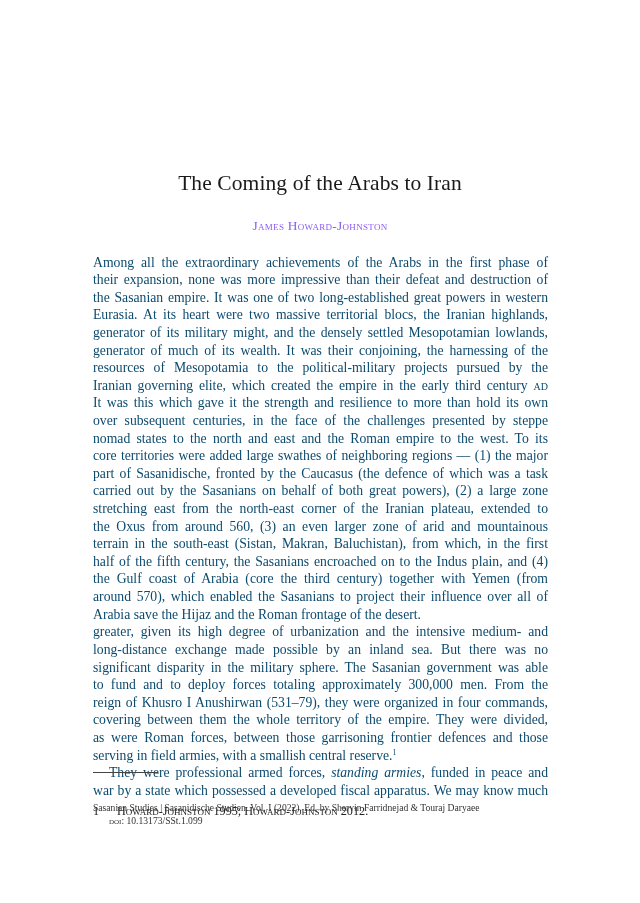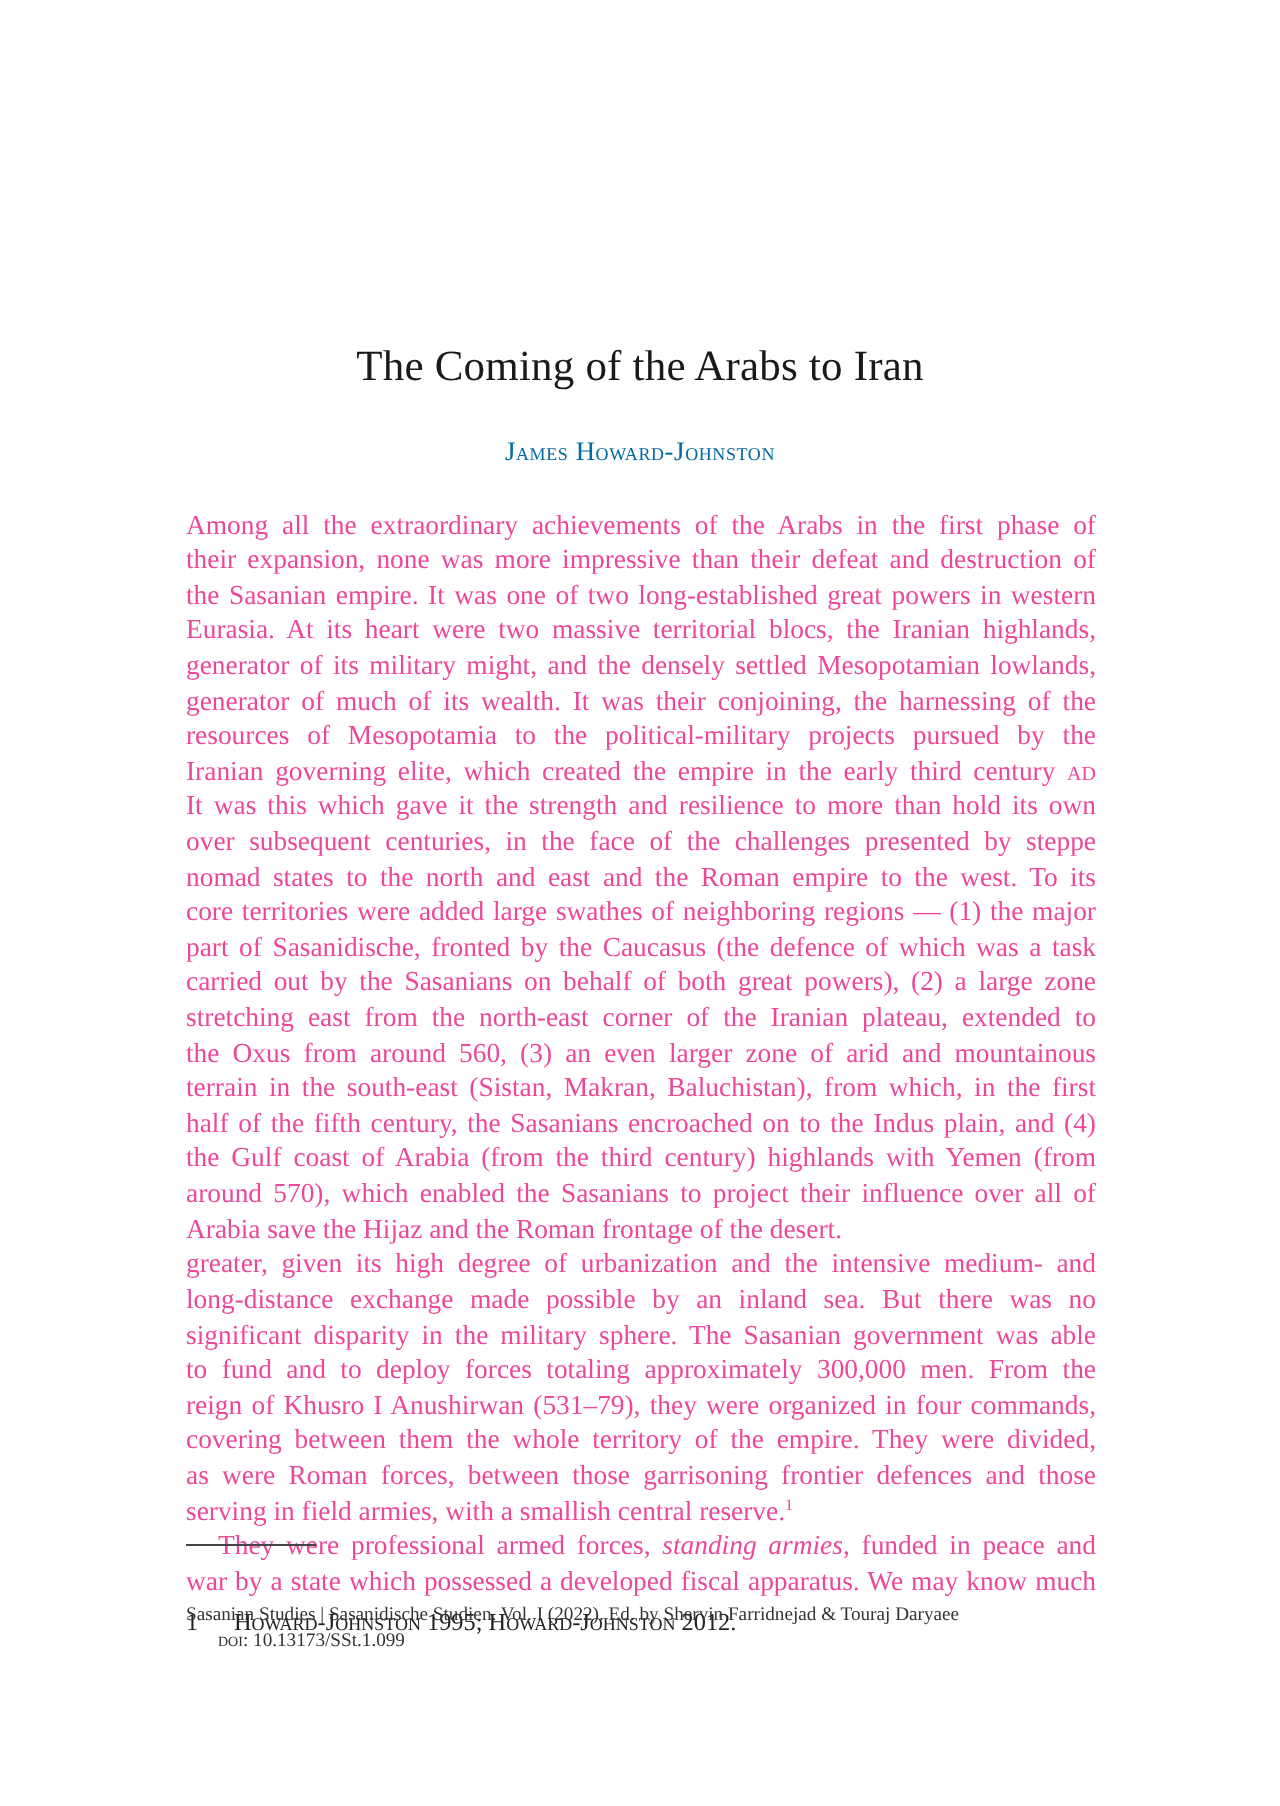--- a/index.html
+++ b/index.html
@@ -2,23 +2,23 @@
 <html><head>
 <meta charset="utf-8">
 <style>
   html, body { margin: 0; padding: 0; background: #ffffff; }
   body { width: 640px; height: 903px; position: relative; overflow: hidden;
          font-family: "Liberation Serif", "DejaVu Serif", serif; color: #1f1f1f; }
   .page { position: absolute; left: 0; top: 0; width: 640px; height: 903px; }
   .title { position: absolute; left: 0; width: 640px; top: 171px; text-align: center;
            font-size: 21.5px; letter-spacing: 0.1px; color: #1a1a1a; }
   .author { position: absolute; left: 0; width: 640px; top: 218px; text-align: center;
-            font-size: 13.4px; font-variant: small-caps; letter-spacing: 0.3px; color: #0369a1; }
+            font-size: 13.4px; font-variant: small-caps; letter-spacing: 0.3px; color: #8b5cf6; }
   .body { position: absolute; left: 93px; width: 455px; top: 253.5px; font-size: 13.7px;
-          line-height: 17.62px; text-align: justify; color: #ec4899; }
+          line-height: 17.62px; text-align: justify; color: #0c4a6e; }
   .line { display: block; text-align: justify; text-align-last: justify; white-space: nowrap; height: 17.62px; }
   .line.last { text-align-last: left; }
   .line.indent { padding-left: 16px; }
   .sc { font-variant: small-caps; }
   sup.fn { font-size: 8px; vertical-align: 5px; line-height: 0; }
   .fn-rule { position: absolute; left: 93px; top: 772px; width: 65px; height: 0; border-top: 1px solid #444; }
   .footnote { position: absolute; left: 93px; top: 776px; font-size: 12.2px; color: #222; white-space: nowrap; margin-top: 28px; }
   .footnote .fn-num { display: inline-block; width: 24px; }
   .footnote .fn-text { font-variant: small-caps; }
   .imprint { position: absolute; left: 93px; top: 802px; font-size: 9.6px; line-height: 12.5px; color: #333; white-space: nowrap; }
@@ -44,21 +44,21 @@
         <span class="line">It was this which gave it the strength and resilience to more than hold its own</span>
         <span class="line">over subsequent centuries, in the face of the challenges presented by steppe</span>
         <span class="line">nomad states to the north and east and the Roman empire to the west. To its</span>
         <span class="line">core territories were added large swathes of neighboring regions — (1) the major</span>
         <span class="line">part of Sasanidische, fronted by the Caucasus (the defence of which was a task</span>
         <span class="line">carried out by the Sasanians on behalf of both great powers), (2) a large zone</span>
         <span class="line">stretching east from the north-east corner of the Iranian plateau, extended to</span>
         <span class="line">the Oxus from around 560, (3) an even larger zone of arid and mountainous</span>
         <span class="line">terrain in the south-east (Sistan, Makran, Baluchistan), from which, in the first</span>
         <span class="line">half of the fifth century, the Sasanians encroached on to the Indus plain, and (4)</span>
-        <span class="line">the Gulf coast of Arabia (from the third century) highlands with Yemen (from</span>
+        <span class="line">the Gulf coast of Arabia (core the third century) together with Yemen (from</span>
         <span class="line">around 570), which enabled the Sasanians to project their influence over all of</span>
         <span class="line last">Arabia save the Hijaz and the Roman frontage of the desert.</span>
       </div>
     <div id="para2">
         <span class="line">greater, given its high degree of urbanization and the intensive medium- and</span>
         <span class="line">long-distance exchange made possible by an inland sea. But there was no</span>
         <span class="line">significant disparity in the military sphere. The Sasanian government was able</span>
         <span class="line">to fund and to deploy forces totaling approximately 300,000 men. From the</span>
         <span class="line">reign of Khusro I Anushirwan (531–79), they were organized in four commands,</span>
         <span class="line">covering between them the whole territory of the empire. They were divided,</span>

